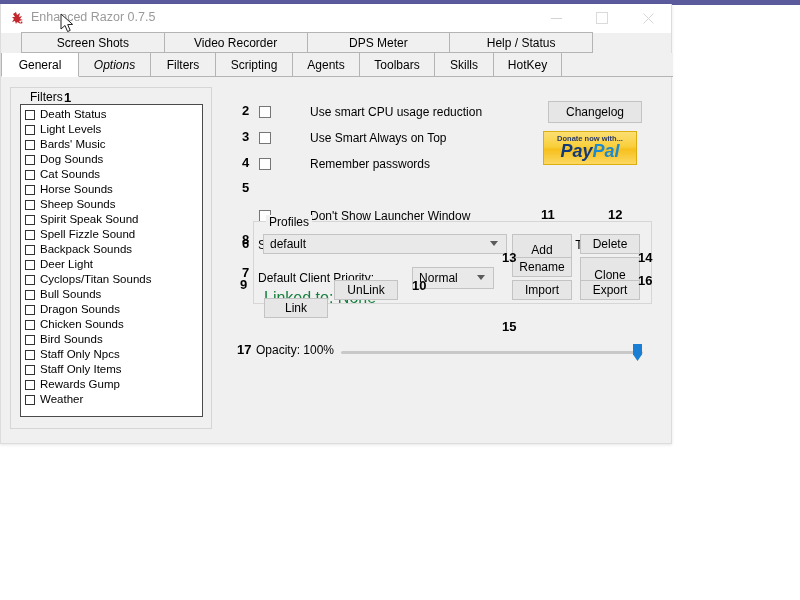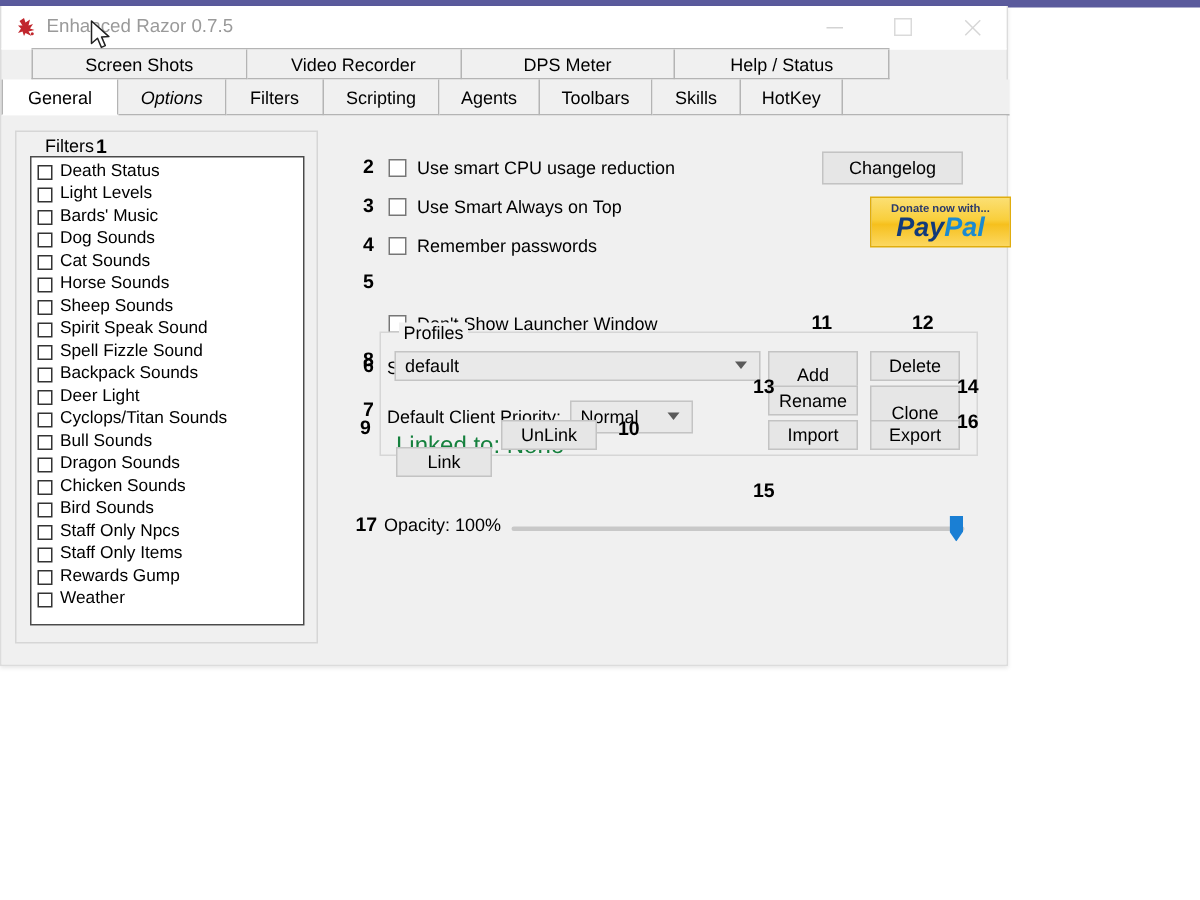--- a/index.html
+++ b/index.html
@@ -123,20 +123,21 @@
     margin-right:5px;flex:0 0 auto;box-sizing:border-box;
   }
 
   
   .numlabel{
     position:absolute;font-weight:bold;font-size:13px;color:#000;
   }
   .opt-row{
     position:absolute;display:flex;align-items:center;font-size:12px;
     white-space:nowrap;
+    gap:32px;
   }
   .cbox{
     width:12px;height:12px;border:1px solid #767676;background:#fff;
     margin-right:7px;flex:0 0 auto;box-sizing:border-box;
   }
   .numbox{
     width:36px;height:18px;border:1px solid #9b9b9b;background:#f0f0f0;
     color:#b0b0b0;font-size:11.5px;
     display:flex;align-items:center;padding-left:3px;
     box-sizing:border-box;margin-left:8px;
@@ -397,21 +398,21 @@
       <span style="margin-right:6px;">Default Client Priority:</span>
       <span class="combo" style="width:82px;">
         <span>Normal</span>
         <span class="arr"></span>
       </span>
     </div>
     <span class="numlabel" style="left:241px;top:188px;">7</span>
 
     <div class="btn" id="changelog-btn" style="left:547px;top:24px;width:94px;height:22px;">Changelog</div>
 
-    <div id="paypal" style="left:579px;top:54px;">
+    <div id="paypal" style="left:542px;top:54px;">
       <div id="pp-top">Donate now with...</div>
       <div id="pp-main"><span>Pay</span><span class="pal">Pal</span></div>
     </div>
 
     <div id="profiles-group" style="left:252px;top:144px;width:399px;height:83px;">
       <span id="profiles-legend">Profiles</span>
 
       <span class="combo" id="profile-combo">
         <span>default</span>
         <span class="arr"></span>

